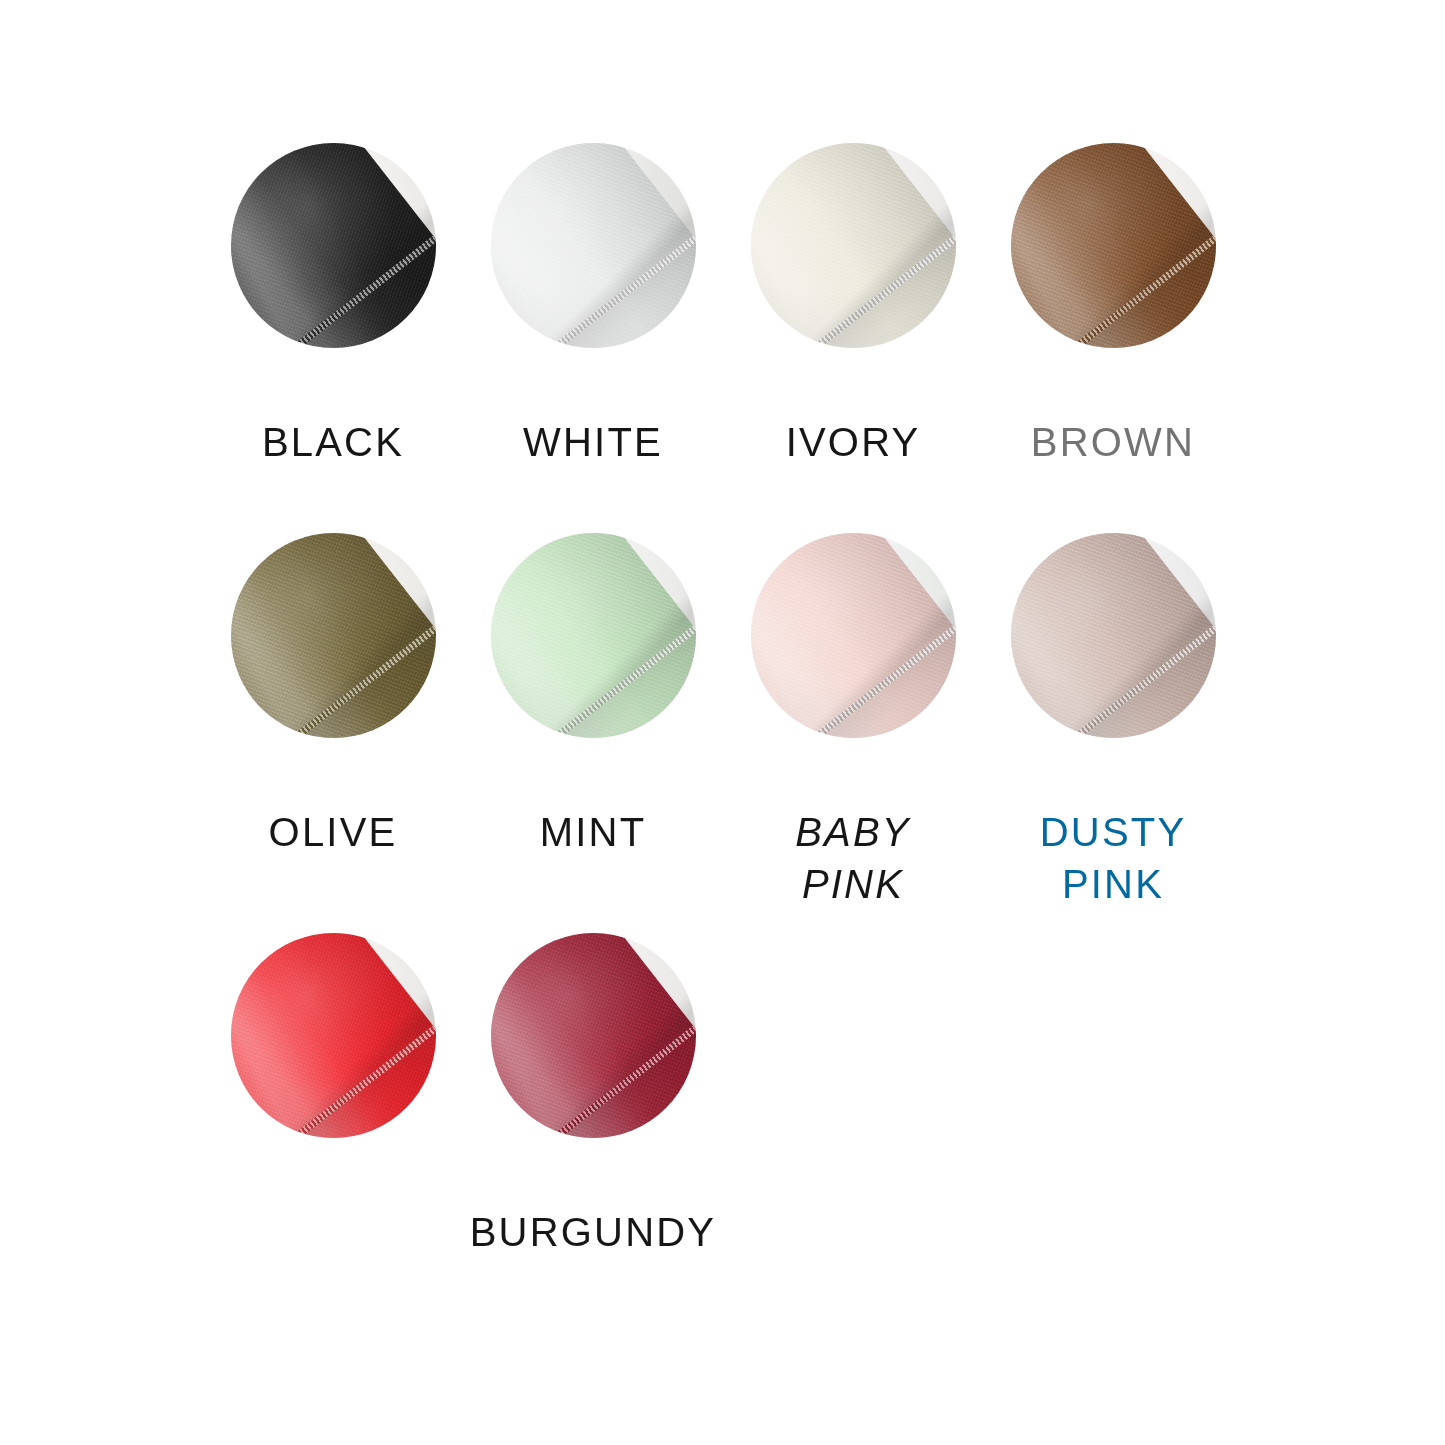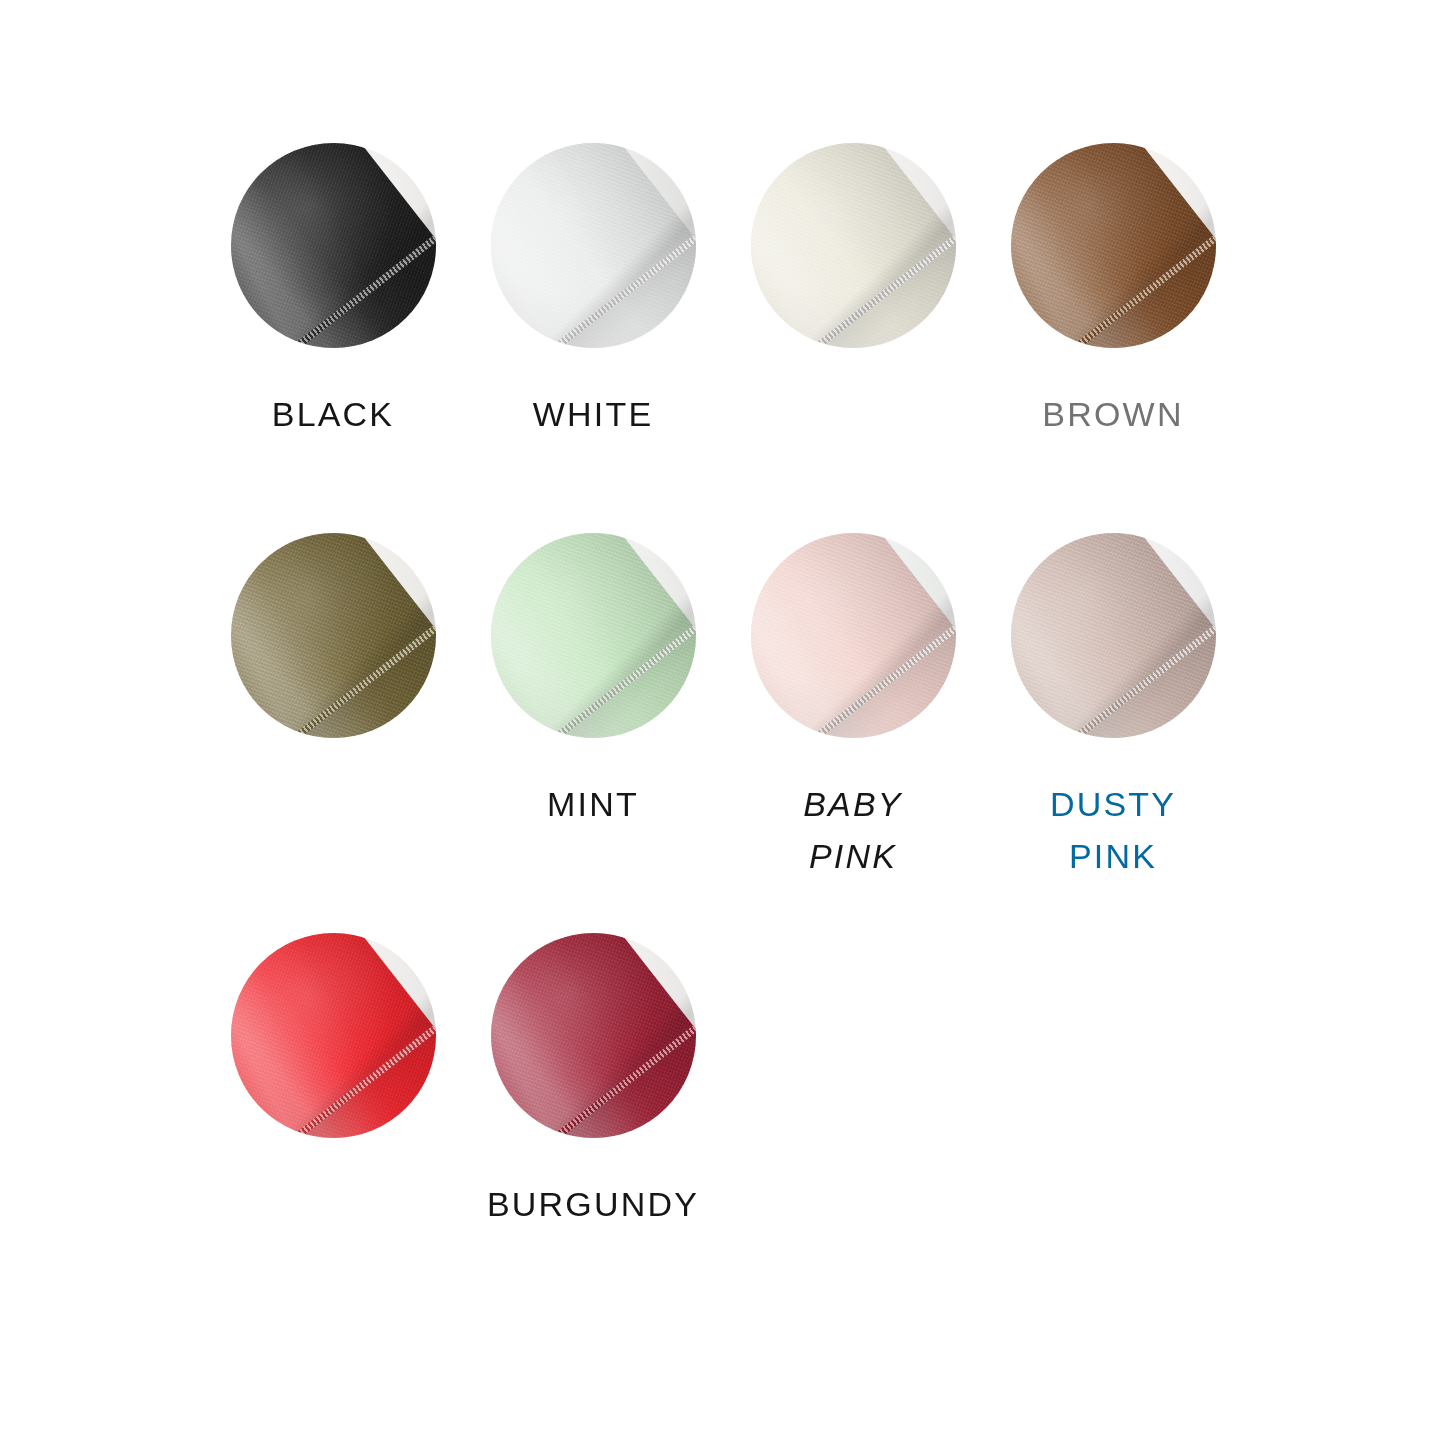--- a/index.html
+++ b/index.html
@@ -159,25 +159,25 @@
     background: radial-gradient(circle at 38% 30%,
       rgba(255,255,255,0.18) 0%,
       rgba(255,255,255,0.02) 45%,
       rgba(0,0,0,0.06) 88%,
       rgba(0,0,0,0.10) 100%);
     pointer-events: none;
   }
 
   
   .swatch-label {
-    margin-top: 40px;
+    margin-top: 68px;
     width: 250px;
     text-align: center;
     font-family: "Liberation Sans", "DejaVu Sans", sans-serif;
-    font-size: 34px;
+    font-size: 40px;
     font-weight: 300;
     letter-spacing: 2.2px;
     line-height: 52px;
     color: #161616;
     white-space: pre-line;
   }
 </style>
 </head>
 <body style="background: rgb(255, 255, 255);">
 
@@ -222,20 +222,21 @@
             <div class="ribbon-face"></div>
             <div class="weave"></div>
             <div class="weave2"></div>
             <div class="sheen"></div>
             <div class="selvedge top" style="background-color: rgb(246, 244, 234);"></div>
             <div class="selvedge bottom" style="background-color: rgb(246, 244, 234);"></div>
           </div>
           <div class="ribbon-shadow"></div>
           <div class="disc-vignette"></div>
         </div>
+        <div class="swatch-label" style="color: rgb(22, 22, 22);">IVORY</div>
       </div>
       <div class="swatch-cell">
         <div class="swatch-disc" style="--c: #7b4a26;">
           <div class="disc-bg" style="background: linear-gradient(135deg, rgb(250, 250, 250) 0%, rgb(241, 240, 238) 48%, rgb(241, 240, 238) 72%, rgb(248, 248, 247) 100%);"></div>
           <div class="ribbon">
             <div class="ribbon-face"></div>
             <div class="weave"></div>
             <div class="weave2"></div>
             <div class="sheen"></div>
             <div class="selvedge top" style="background-color: rgb(154, 101, 57);"></div>
@@ -253,20 +254,21 @@
             <div class="ribbon-face"></div>
             <div class="weave"></div>
             <div class="weave2"></div>
             <div class="sheen"></div>
             <div class="selvedge top" style="background-color: rgb(138, 124, 72);"></div>
             <div class="selvedge bottom" style="background-color: rgb(138, 124, 72);"></div>
           </div>
           <div class="ribbon-shadow"></div>
           <div class="disc-vignette"></div>
         </div>
+        <div class="swatch-label" style="color: rgb(22, 22, 22);">OLIVE</div>
       </div>
       <div class="swatch-cell">
         <div class="swatch-disc" style="--c: #c5e6c0;">
           <div class="disc-bg" style="background: linear-gradient(135deg, rgb(250, 250, 250) 0%, rgb(238, 238, 236) 48%, rgb(238, 238, 236) 72%, rgb(248, 248, 247) 100%);"></div>
           <div class="ribbon">
             <div class="ribbon-face"></div>
             <div class="weave"></div>
             <div class="weave2"></div>
             <div class="sheen"></div>
             <div class="selvedge top" style="background-color: rgb(216, 240, 212);"></div>

